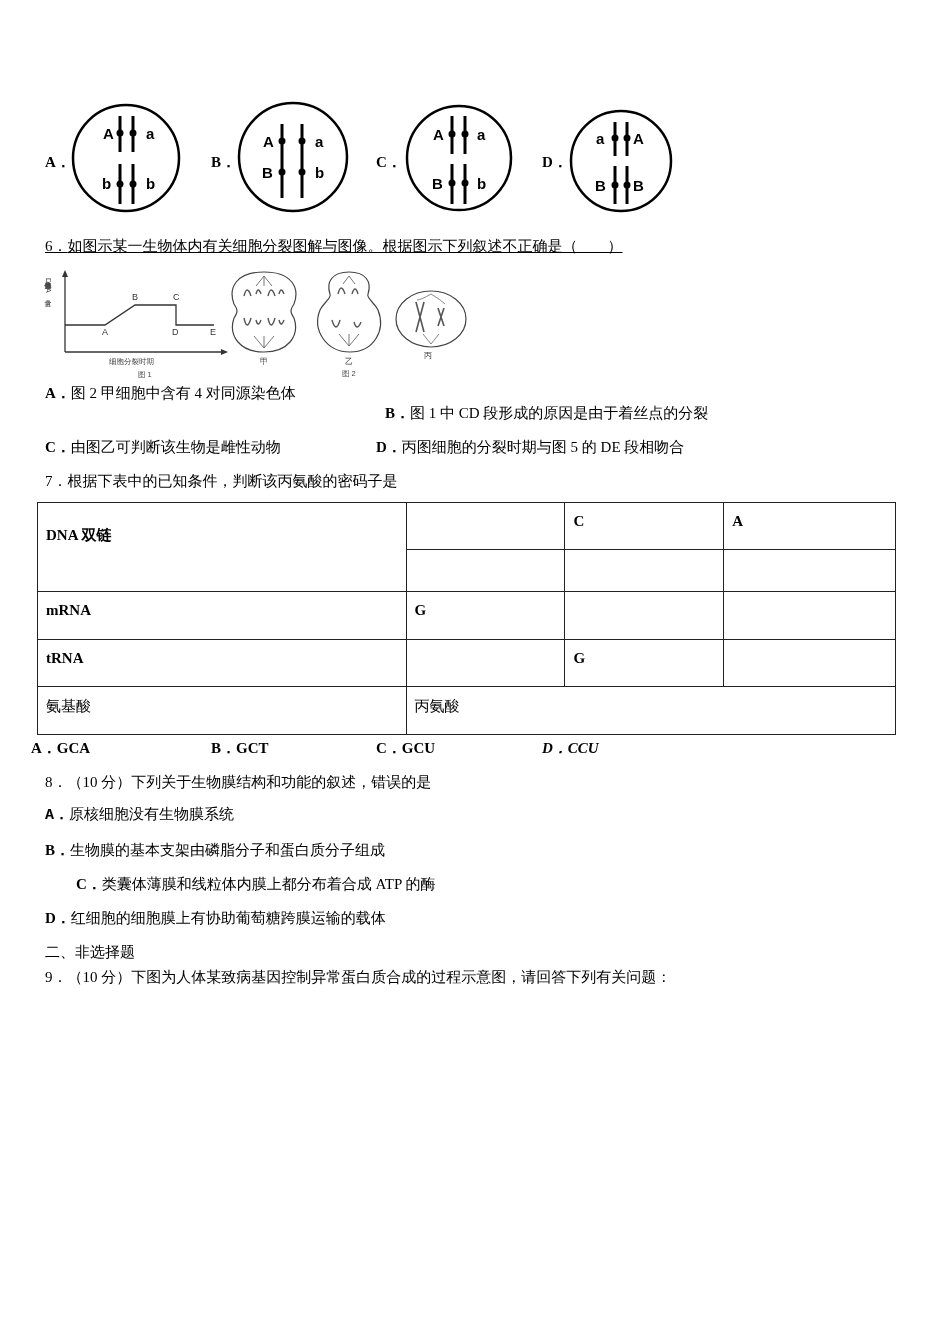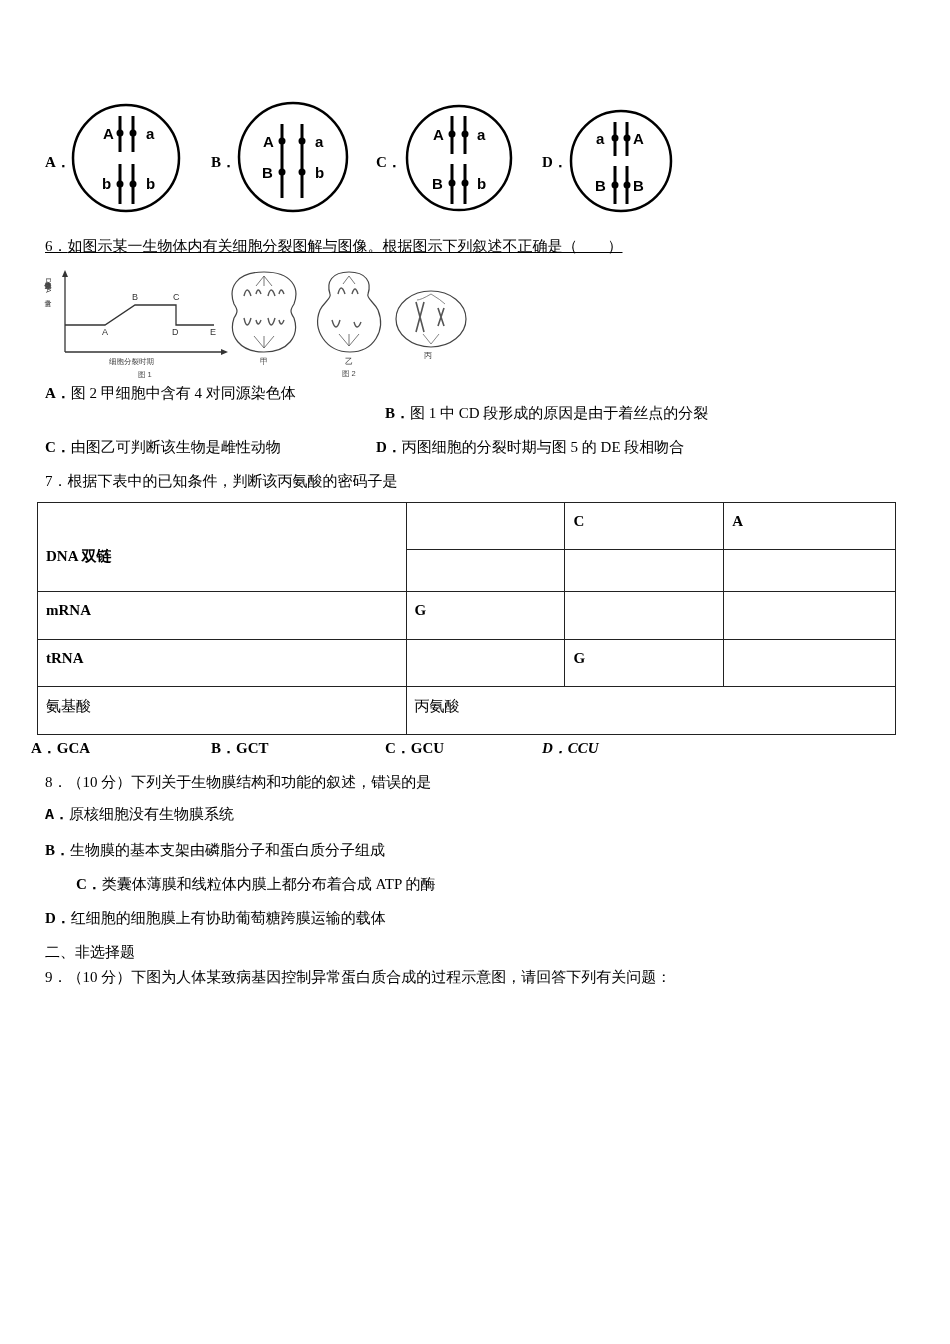--- a/index.html
+++ b/index.html
@@ -163,21 +163,21 @@
 
 <table class="codon">
   <colgroup>
       <col style="width:369px">
       <col style="width:159px">
       <col style="width:159px">
       <col style="width:172px">
     </colgroup>
   <tbody>
       <tr style="height:47px">
-    <td class="bold" rowspan="2" style="vertical-align:top;padding-top:44px;">DNA 双链</td>
+    <td class="bold" rowspan="2" style="vertical-align:top;padding-top:23px;">DNA 双链</td>
     <td class="bold"></td>
     <td class="bold">C</td>
     <td class="bold">A</td>
   </tr>
   <tr style="height:42px">
     <td></td>
     <td></td>
     <td></td>
   </tr>
   <tr style="height:48px">
@@ -198,21 +198,21 @@
   </tr>
 </tbody>
   </table>
 
 <div class="abs txt b" style="left:31px;top:739px;">
   <span>A．</span><span>GCA</span>
 </div>
 <div class="abs txt b" style="left:211px;top:739px;">
   <span>B．</span><span>GCT</span>
 </div>
-<div class="abs txt b" style="left:376px;top:739px;margin-left:9px;">
+<div class="abs txt b" style="left:376px;top:739px;">
   <span>C．</span><span>GCU</span>
 </div>
 <div class="abs txt b" style="left:542px;top:739px;font-style:italic;">
   <span>D．</span><span>CCU</span>
 </div>
 
 <div class="abs txt" style="left:45px;top:773px;">
   <span>8．</span><span>（10 分）</span><span>下列关于生物膜结构和功能的叙述，错误的是</span>
 </div>
 <div class="abs txt" style="left:45px;top:807px;font-family:Liberation Mono, monospace;">

